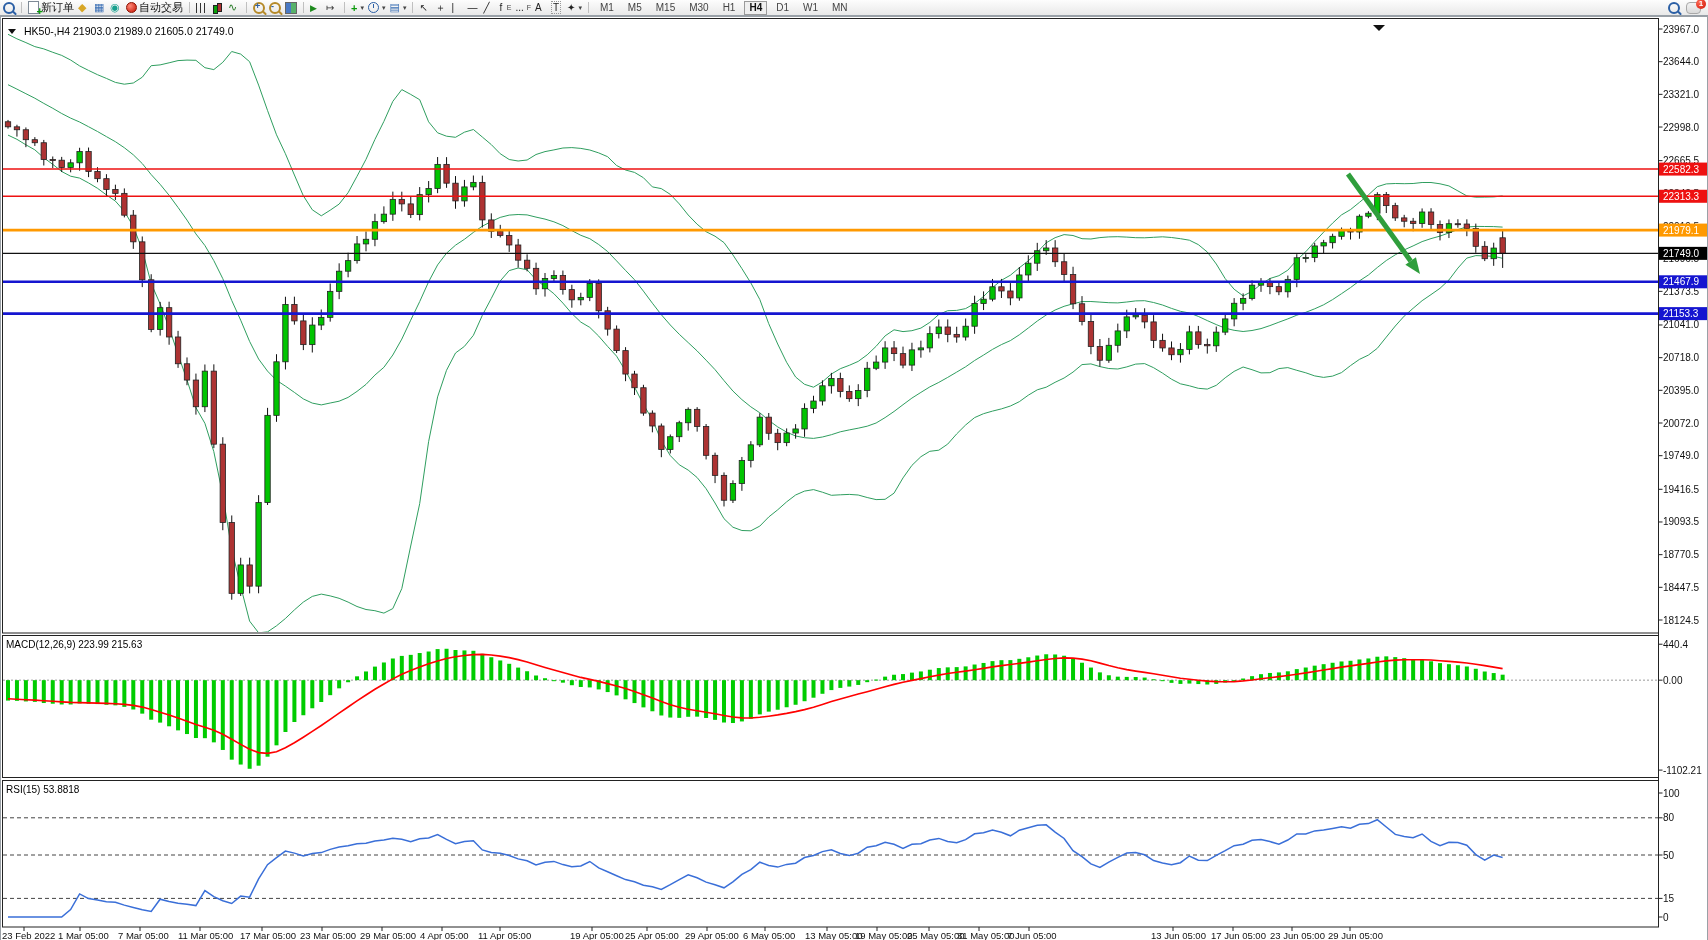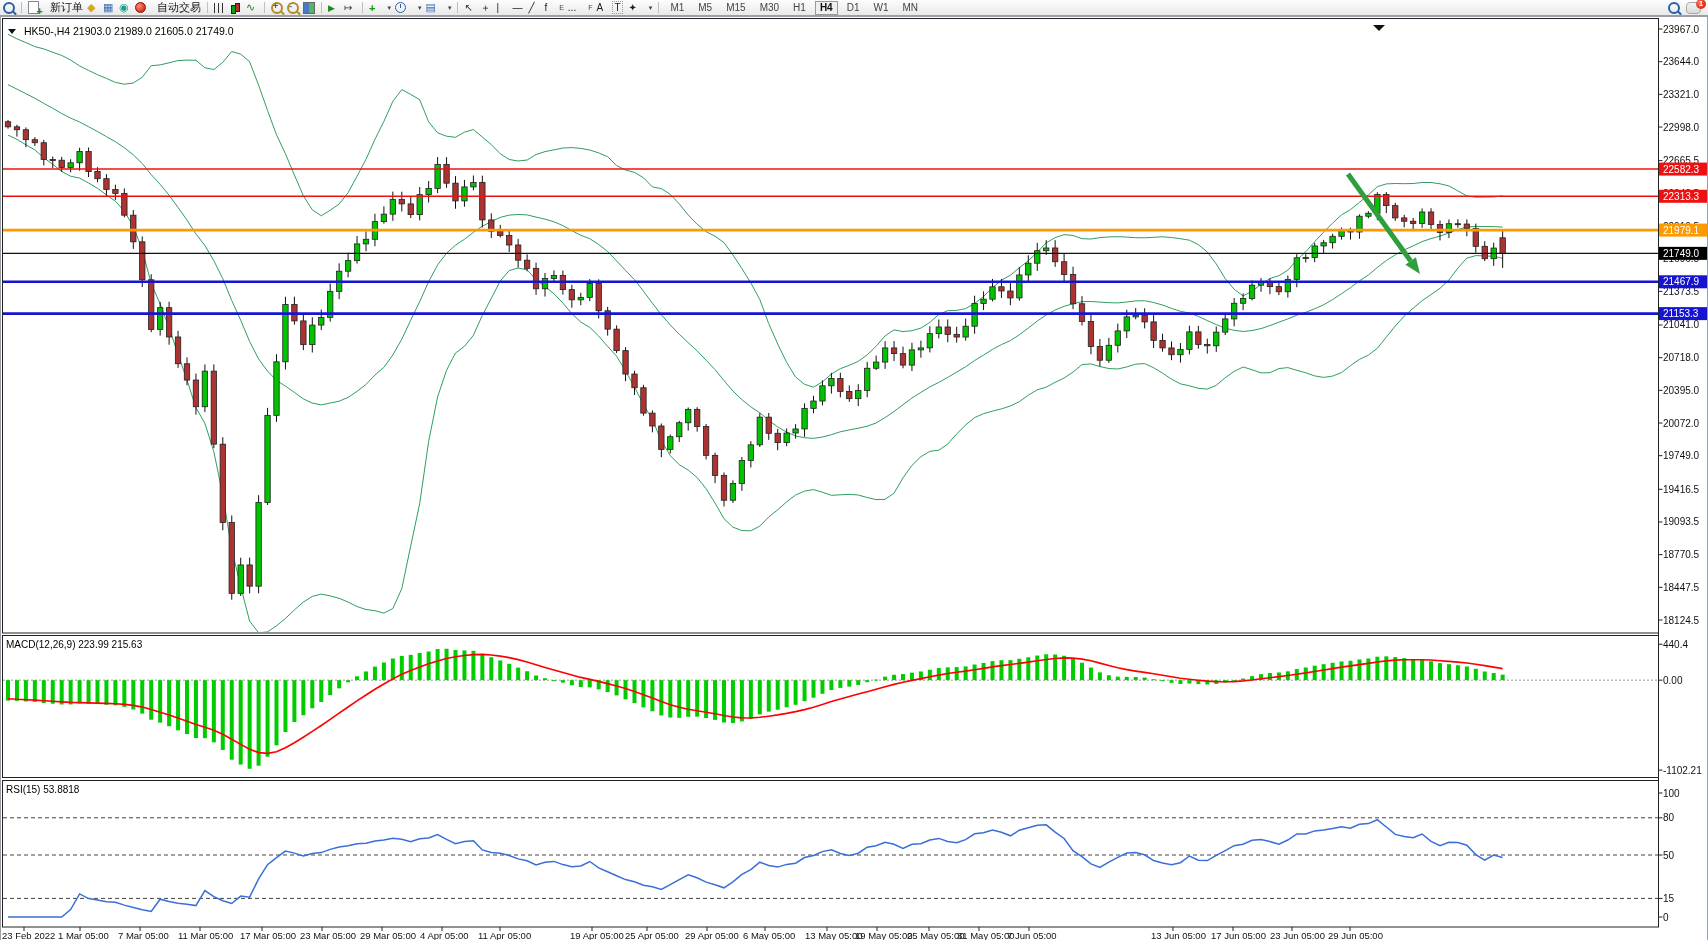--- a/index.html
+++ b/index.html
@@ -1,20 +1,20 @@
 <!DOCTYPE html>
 <html><head>
 <meta charset="utf-8">
 <style>
   html,body{margin:0;padding:0;background:#fff;width:1708px;height:940px;overflow:hidden;
     font-family:"Liberation Sans",sans-serif;}
   .tb{height:13px;display:flex;align-items:center;background:linear-gradient(#fdfdfd,#e9e9e9);
       border-bottom:1px solid #98a0a8;padding:1px 3px;gap:4px;font-size:11px;color:#222;position:relative;}
   .sep{width:1px;height:11px;background:#c0c0c0;margin:0 2px;}
-  .ti{height:12px;min-width:12px;display:flex;align-items:center;justify-content:space-between;gap:11px;
+  .ti{height:12px;min-width:12px;display:flex;align-items:center;justify-content:space-between;gap:2px;
       font-size:10px;color:#333;white-space:nowrap;}
   .lbl{font-size:11px;color:#111;}
   .mag{width:8px;height:8px;border:2px solid #2b5fa5;border-radius:50%;position:relative;display:inline-block;}
   .mag::after{content:"";position:absolute;width:5px;height:2px;background:#2b5fa5;transform:rotate(45deg);
       right:-4px;bottom:-2px;border-radius:1px;}
   .mag.gold{border-color:#b58a2a;}.mag.gold::after{background:#b58a2a;}
   .magsign{position:absolute;left:0px;top:-3px;font-size:9px;font-weight:bold;color:#2b5fa5;}
   .doc{width:9px;height:11px;background:#fff;border:1px solid #7e8a96;position:relative;display:inline-block;}
   .doc::after{content:"+";position:absolute;right:-5px;bottom:-4px;color:#0c9a0c;font-weight:bold;font-size:11px;}
   .diamond{color:#d8a625;font-size:11px;line-height:11px;}

